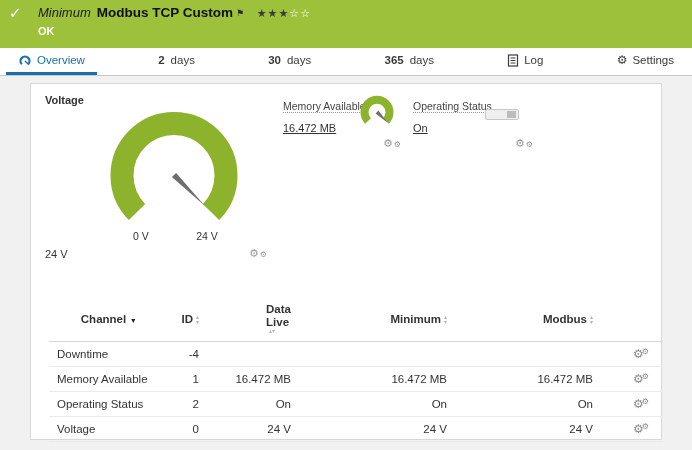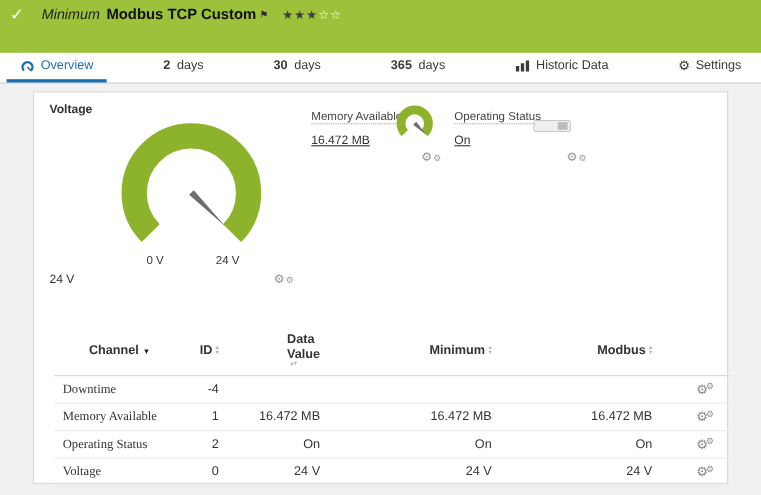--- a/index.html
+++ b/index.html
@@ -86,21 +86,21 @@
     width:614px;font-size:11.5px;color:#333;
   }
   .channel-table th{
     font-weight:bold;text-align:center;padding:5px 2px;vertical-align:middle;
     border-bottom:1px solid #d6d6d6;line-height:13px;
   }
   .channel-table th.num{text-align:right;}
   .channel-table td{padding:5px 2px;border-bottom:1px solid #ebebeb;height:24px;}
   .channel-table td.num{text-align:right;}
   .c-channel{padding-left:8px !important;}
-  .chan-link{cursor:pointer;font-family:Liberation Serif, serif;}
+  .chan-link{cursor:pointer;}
   .dd{font-size:8px;margin-left:5px;color:#1b1b1b;cursor:pointer;}
   .sort{
     display:inline-flex;flex-direction:column;vertical-align:middle;
     margin-left:3px;color:#b5b5b5;font-size:6px;line-height:5px;font-style:normal;cursor:pointer;
   }
   .sort i{font-style:normal;}
   .two-line{display:inline-block;text-align:left;}
   .two-line span{display:block;}
   .gearcell{text-align:right;padding-right:14px !important;}
   .gpair{color:#8a8a8a;font-size:12px;cursor:pointer;white-space:nowrap;}
@@ -108,20 +108,21 @@
 </style>
 </head>
 <body>
 
 <header class="hdr">
   <span class="check">✓</span>
   <div class="hdr-line1">
     <span class="kind">Minimum</span><span class="title">Modbus TCP Custom</span><span class="flag">⚑</span>
     <span class="stars"><span class="sf">★★★</span><span class="se">☆☆</span></span>
   </div>
+  <div class="status">OK</div>
 </header>
 
 <nav class="tabs">
   <a class="tab active">
     <svg class="ticon" width="14" height="13" viewBox="0 0 14 13">
       <path d="M3.8 10.2 A4.5 4.5 0 1 1 10.2 10.2" fill="none" stroke="currentColor" stroke-width="2.2"></path>
       <line x1="7" y1="7" x2="10.6" y2="10.6" stroke="currentColor" stroke-width="1.4"></line>
     </svg>
     <span>Overview</span>
   </a>
@@ -131,26 +132,27 @@
   </a>
   <a class="tab">
     <b>30</b>
     <span>days</span>
   </a>
   <a class="tab">
     <b>365</b>
     <span>days</span>
   </a>
   <a class="tab">
-    <svg class="ticon" width="14" height="12" viewBox="0 0 14 12">
-      <rect x="1" y="6" width="3" height="5" fill="currentColor"></rect>
-      <rect x="5.5" y="3.5" width="3" height="7.5" fill="currentColor"></rect>
-      <rect x="10" y="1" width="3" height="10" fill="currentColor"></rect>
+    <svg class="ticon" width="12" height="13" viewBox="0 0 12 13">
+      <rect x="1.5" y="1" width="9" height="11" fill="none" stroke="currentColor" stroke-width="1.2"></rect>
+      <line x1="3.5" y1="4" x2="8.5" y2="4" stroke="currentColor" stroke-width="1"></line>
+      <line x1="3.5" y1="6.5" x2="8.5" y2="6.5" stroke="currentColor" stroke-width="1"></line>
+      <line x1="3.5" y1="9" x2="8.5" y2="9" stroke="currentColor" stroke-width="1"></line>
     </svg>
-    <span>Historic Data</span>
+    <span>Log</span>
   </a>
   <a class="tab">
     <span class="gear-glyph">⚙</span>
     <span>Settings</span>
   </a>
 </nav>
 
 <main class="panel">
 
   <section class="gauges">
@@ -201,21 +203,21 @@
           <span>Channel</span><span class="dd">▾</span>
         </th>
         <th class="num">
           <span>ID</span><span class="sort">
               <i>▴</i>
               <i>▾</i>
             </span>
         </th>
         <th class="num">
           <span class="two-line"><span>Data</span><span>
-                <span>Value</span>
+                <span>Live</span>
                 <span class="sort"><i>▴</i><i>▾</i></span>
               </span></span>
         </th>
         <th class="num">
           <span>Minimum</span><span class="sort">
               <i>▴</i>
               <i>▾</i>
             </span>
         </th>
         <th class="num">

